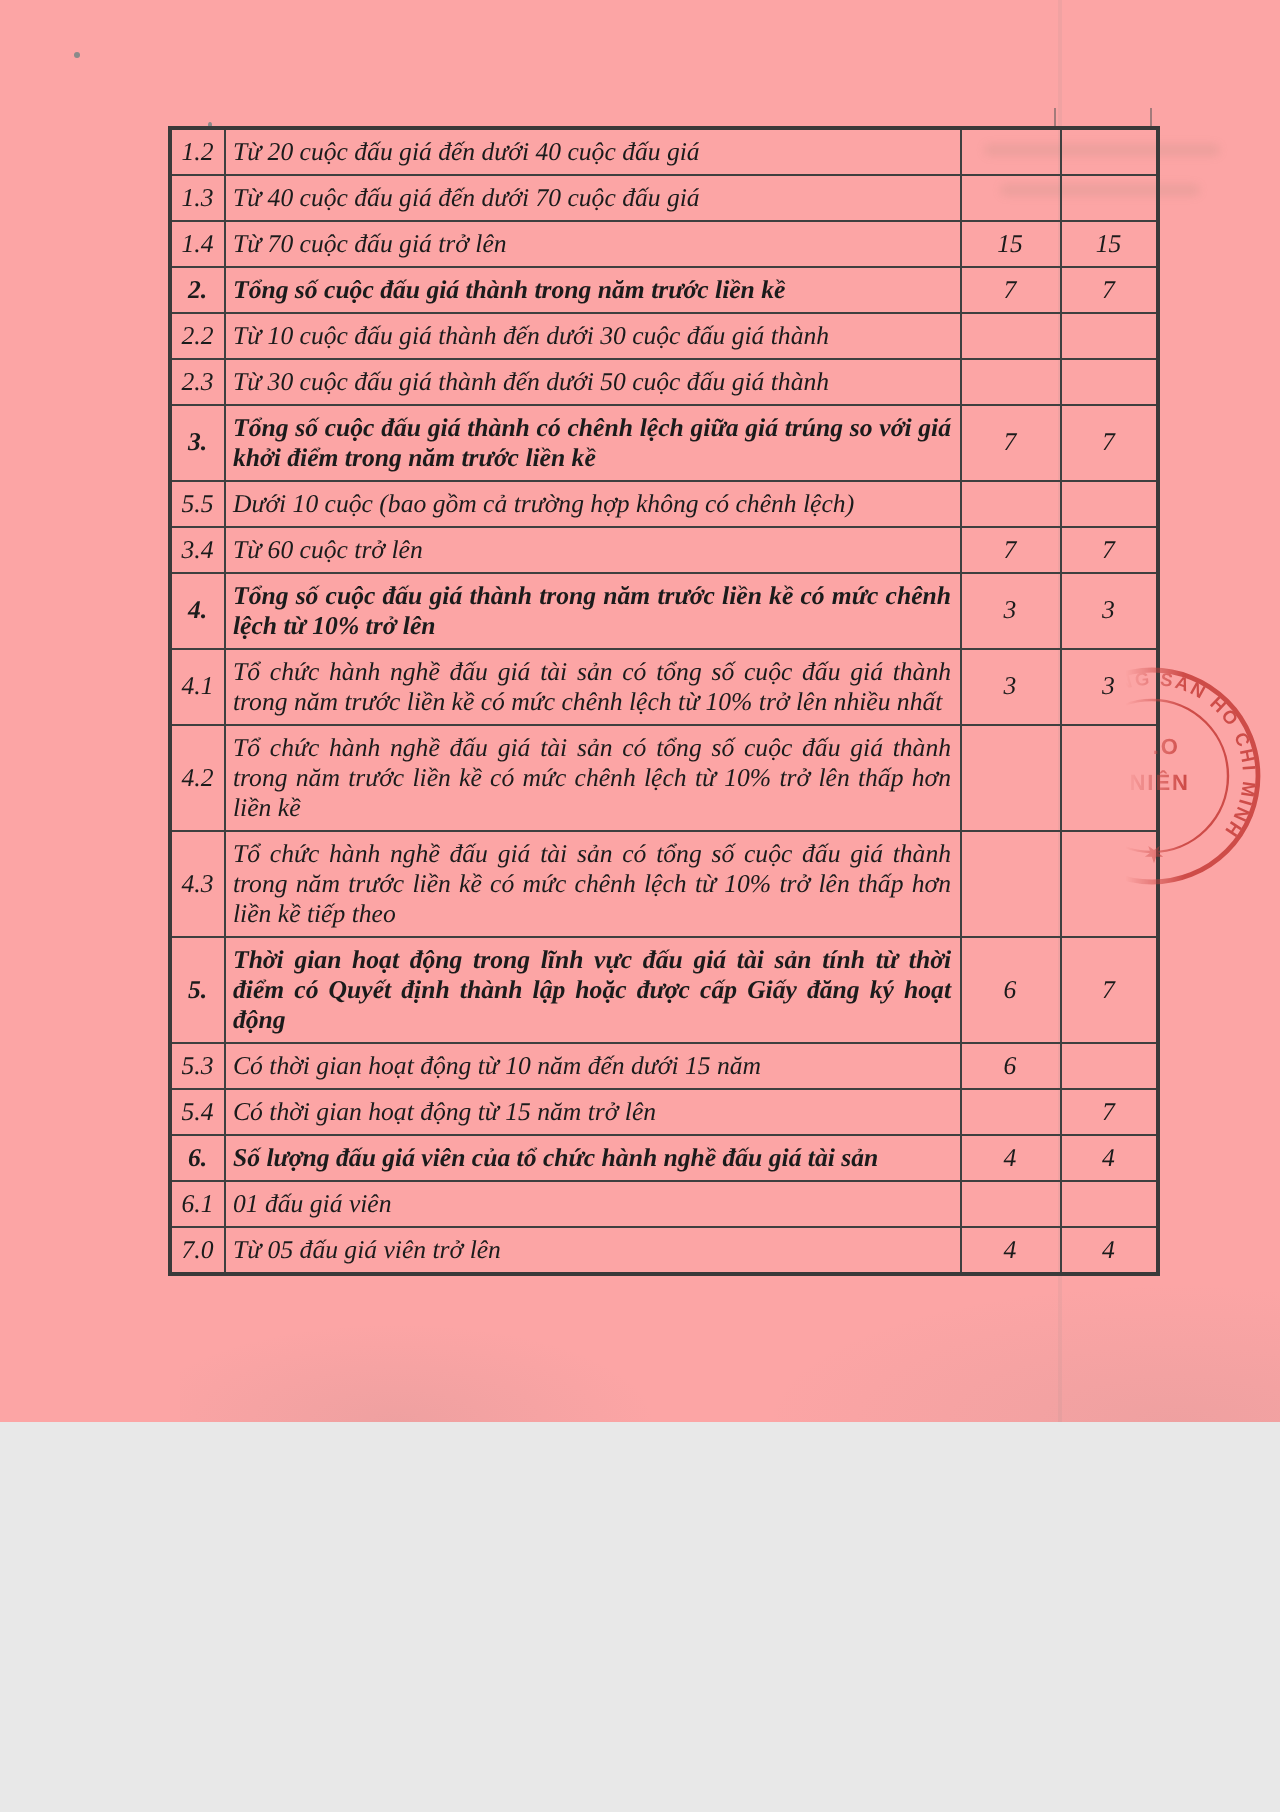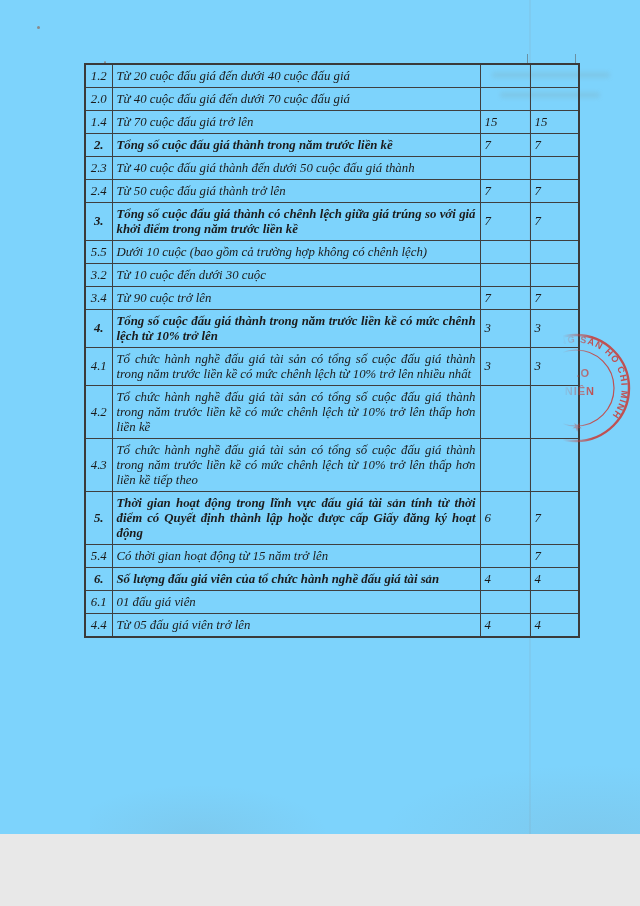--- a/index.html
+++ b/index.html
@@ -1,20 +1,20 @@
 <!DOCTYPE html>
 <html><head>
 <meta charset="utf-8">
 <style>
   * { margin: 0; padding: 0; box-sizing: border-box; }
   html, body { background: #e8e8e8; }
   .page {
     position: relative;
-    width: 640px; height: 834px;
-    background: #7dd3fc;
+    width: 640px; height: 711px;
+    background: #fca5a5;
     overflow: hidden;
     font-family: "Liberation Serif", serif;
     color: #1b1b1b;
   }
   
   .speck { position: absolute; background: #8a8a8a; border-radius: 50%; }
   .speck.s1 { left: 37px; top: 26px; width: 3px; height: 3px; }
   .speck.s2 { left: 104px; top: 61px; width: 2px; height: 3px; }
   .fold-line { position: absolute; left: 529px; top: 0; width: 2px; height: 906px; background: rgba(140,140,140,0.10); }
   .tick { position: absolute; top: 54px; width: 1px; height: 10px; background: rgba(90,90,90,0.55); }
@@ -39,21 +39,21 @@
     border: 1px solid #3f3f3f;
     padding: 3.5px 4px;
     font-style: italic;
     font-size: 12.8px;
     line-height: 15px;
     vertical-align: middle;
   }
   td.num { text-align: center; padding-left: 1px; padding-right: 1px; }
   td.txt { text-align: justify; }
   td.score {
-    text-align: left;
+    text-align: center;
     vertical-align: top;
     font-style: normal;
     font-size: 13.5px;
   }
   tr.section td { font-weight: bold; }
   tr.section td.score { font-weight: normal; }
 
   
   .stamp {
     position: absolute; left: 509px; top: 321px;
@@ -90,70 +90,64 @@
         <col style="width:49px">
     </colgroup>
     <tbody id="table-body">
         <tr>
     <td class="num">1.2</td>
     <td class="txt">Từ 20 cuộc đấu giá đến dưới 40 cuộc đấu giá</td>
     <td class="score"></td>
     <td class="score"></td>
   </tr>
         <tr>
-    <td class="num">2.0</td>
+    <td class="num">1.3</td>
     <td class="txt">Từ 40 cuộc đấu giá đến dưới 70 cuộc đấu giá</td>
     <td class="score"></td>
     <td class="score"></td>
   </tr>
         <tr>
     <td class="num">1.4</td>
     <td class="txt">Từ 70 cuộc đấu giá trở lên</td>
     <td class="score">15</td>
     <td class="score">15</td>
   </tr>
         <tr class="section">
     <td class="num">2.</td>
     <td class="txt">Tổng số cuộc đấu giá thành trong năm trước liền kề</td>
     <td class="score">7</td>
     <td class="score">7</td>
   </tr>
         <tr>
+    <td class="num">2.2</td>
+    <td class="txt">Từ 10 cuộc đấu giá thành đến dưới 30 cuộc đấu giá thành</td>
+    <td class="score"></td>
+    <td class="score"></td>
+  </tr>
+        <tr>
     <td class="num">2.3</td>
-    <td class="txt">Từ 40 cuộc đấu giá thành đến dưới 50 cuộc đấu giá thành</td>
-    <td class="score"></td>
-    <td class="score"></td>
-  </tr>
-        <tr>
-    <td class="num">2.4</td>
-    <td class="txt">Từ 50 cuộc đấu giá thành trở lên</td>
-    <td class="score">7</td>
-    <td class="score">7</td>
+    <td class="txt">Từ 30 cuộc đấu giá thành đến dưới 50 cuộc đấu giá thành</td>
+    <td class="score"></td>
+    <td class="score"></td>
   </tr>
         <tr class="section">
     <td class="num">3.</td>
     <td class="txt">Tổng số cuộc đấu giá thành có chênh lệch giữa giá trúng so với giá khởi điểm trong năm trước liền kề</td>
     <td class="score">7</td>
     <td class="score">7</td>
   </tr>
         <tr>
     <td class="num">5.5</td>
     <td class="txt">Dưới 10 cuộc (bao gồm cả trường hợp không có chênh lệch)</td>
     <td class="score"></td>
     <td class="score"></td>
   </tr>
         <tr>
-    <td class="num">3.2</td>
-    <td class="txt">Từ 10 cuộc đến dưới 30 cuộc</td>
-    <td class="score"></td>
-    <td class="score"></td>
-  </tr>
-        <tr>
     <td class="num">3.4</td>
-    <td class="txt">Từ 90 cuộc trở lên</td>
+    <td class="txt">Từ 60 cuộc trở lên</td>
     <td class="score">7</td>
     <td class="score">7</td>
   </tr>
         <tr class="section">
     <td class="num">4.</td>
     <td class="txt">Tổng số cuộc đấu giá thành trong năm trước liền kề có mức chênh lệch từ 10% trở lên</td>
     <td class="score">3</td>
     <td class="score">3</td>
   </tr>
         <tr>
@@ -174,39 +168,45 @@
     <td class="score"></td>
     <td class="score"></td>
   </tr>
         <tr class="section">
     <td class="num">5.</td>
     <td class="txt">Thời gian hoạt động trong lĩnh vực đấu giá tài sản tính từ thời điểm có Quyết định thành lập hoặc được cấp Giấy đăng ký hoạt động</td>
     <td class="score">6</td>
     <td class="score">7</td>
   </tr>
         <tr>
+    <td class="num">5.3</td>
+    <td class="txt">Có thời gian hoạt động từ 10 năm đến dưới 15 năm</td>
+    <td class="score">6</td>
+    <td class="score"></td>
+  </tr>
+        <tr>
     <td class="num">5.4</td>
     <td class="txt">Có thời gian hoạt động từ 15 năm trở lên</td>
     <td class="score"></td>
     <td class="score">7</td>
   </tr>
         <tr class="section">
     <td class="num">6.</td>
     <td class="txt">Số lượng đấu giá viên của tổ chức hành nghề đấu giá tài sản</td>
     <td class="score">4</td>
     <td class="score">4</td>
   </tr>
         <tr>
     <td class="num">6.1</td>
     <td class="txt">01 đấu giá viên</td>
     <td class="score"></td>
     <td class="score"></td>
   </tr>
         <tr>
-    <td class="num">4.4</td>
+    <td class="num">7.0</td>
     <td class="txt">Từ 05 đấu giá viên trở lên</td>
     <td class="score">4</td>
     <td class="score">4</td>
   </tr>
       </tbody>
   </table>
 
   <svg class="stamp" viewBox="0 0 134 134">
     <circle cx="67" cy="67" r="53" fill="none" stroke-width="2.4" stroke="#c8403c"></circle>
     <circle cx="67" cy="67" r="38" fill="none" stroke-width="1.2" stroke="#c8403c"></circle>

